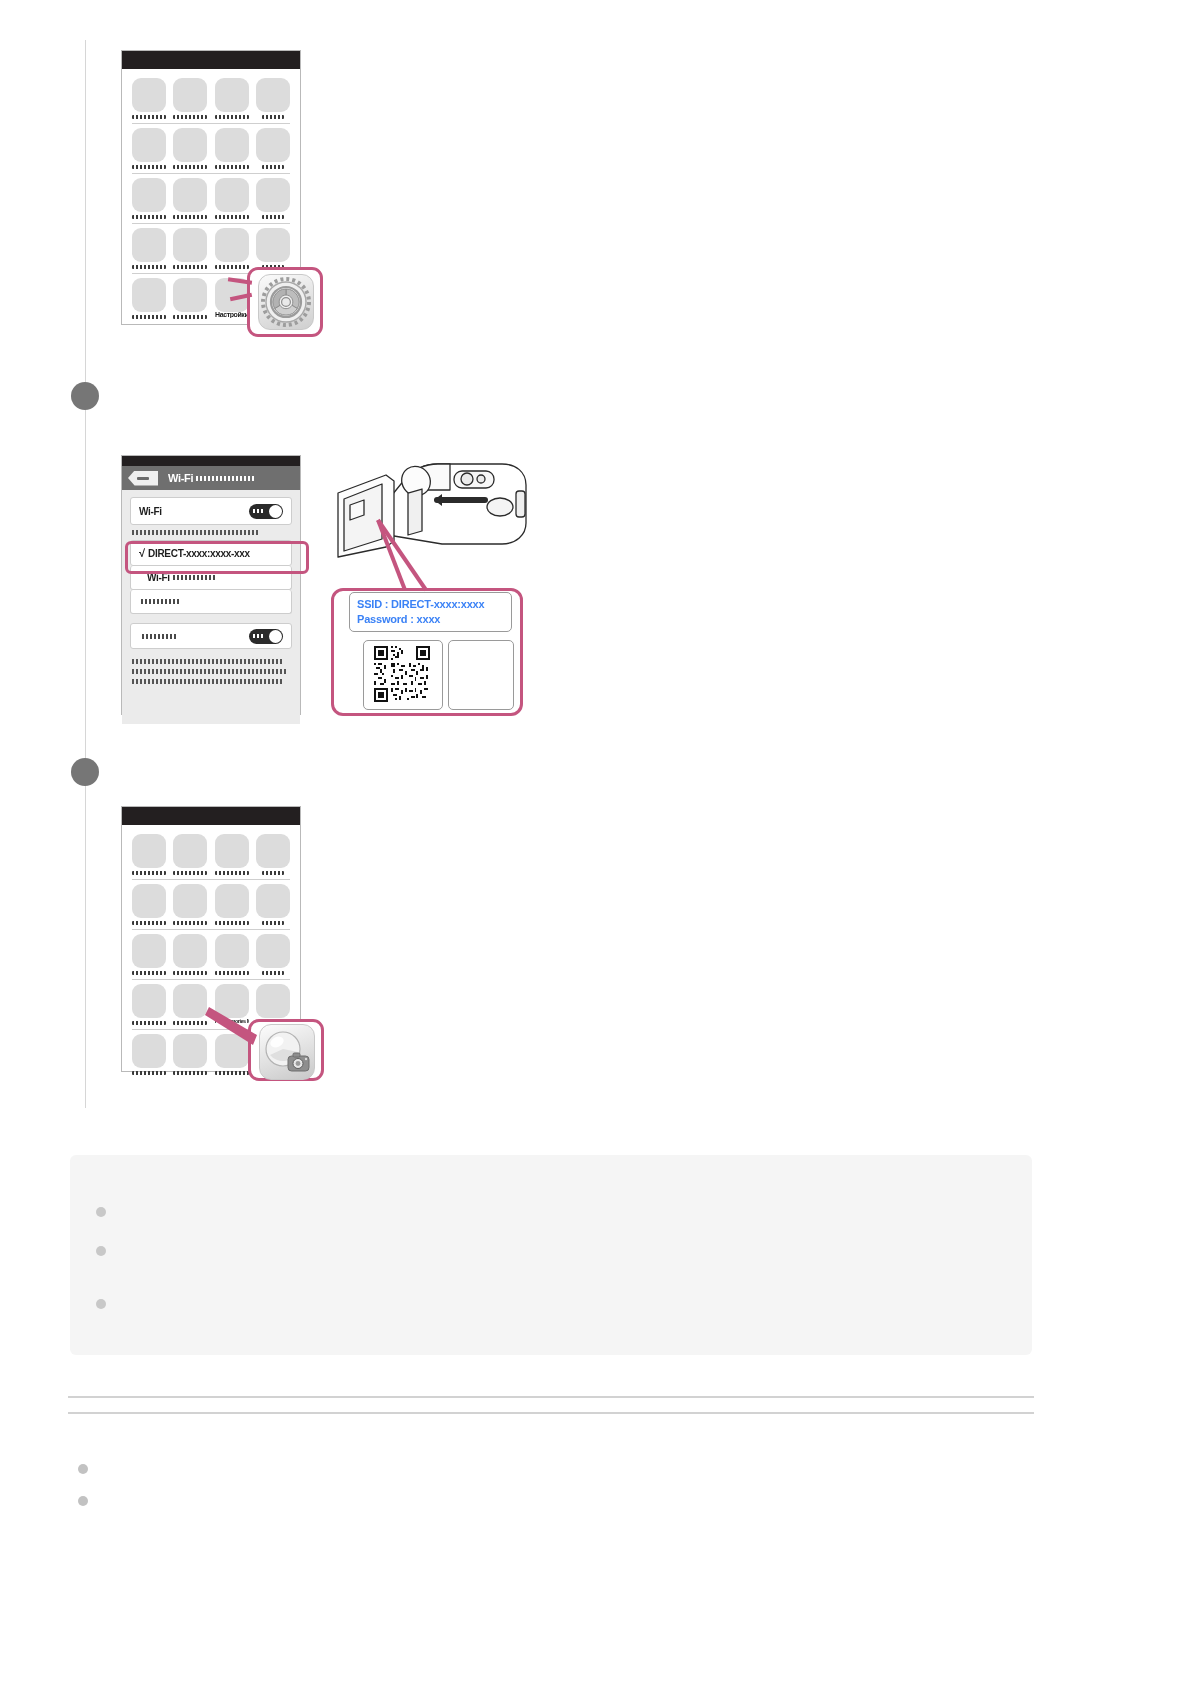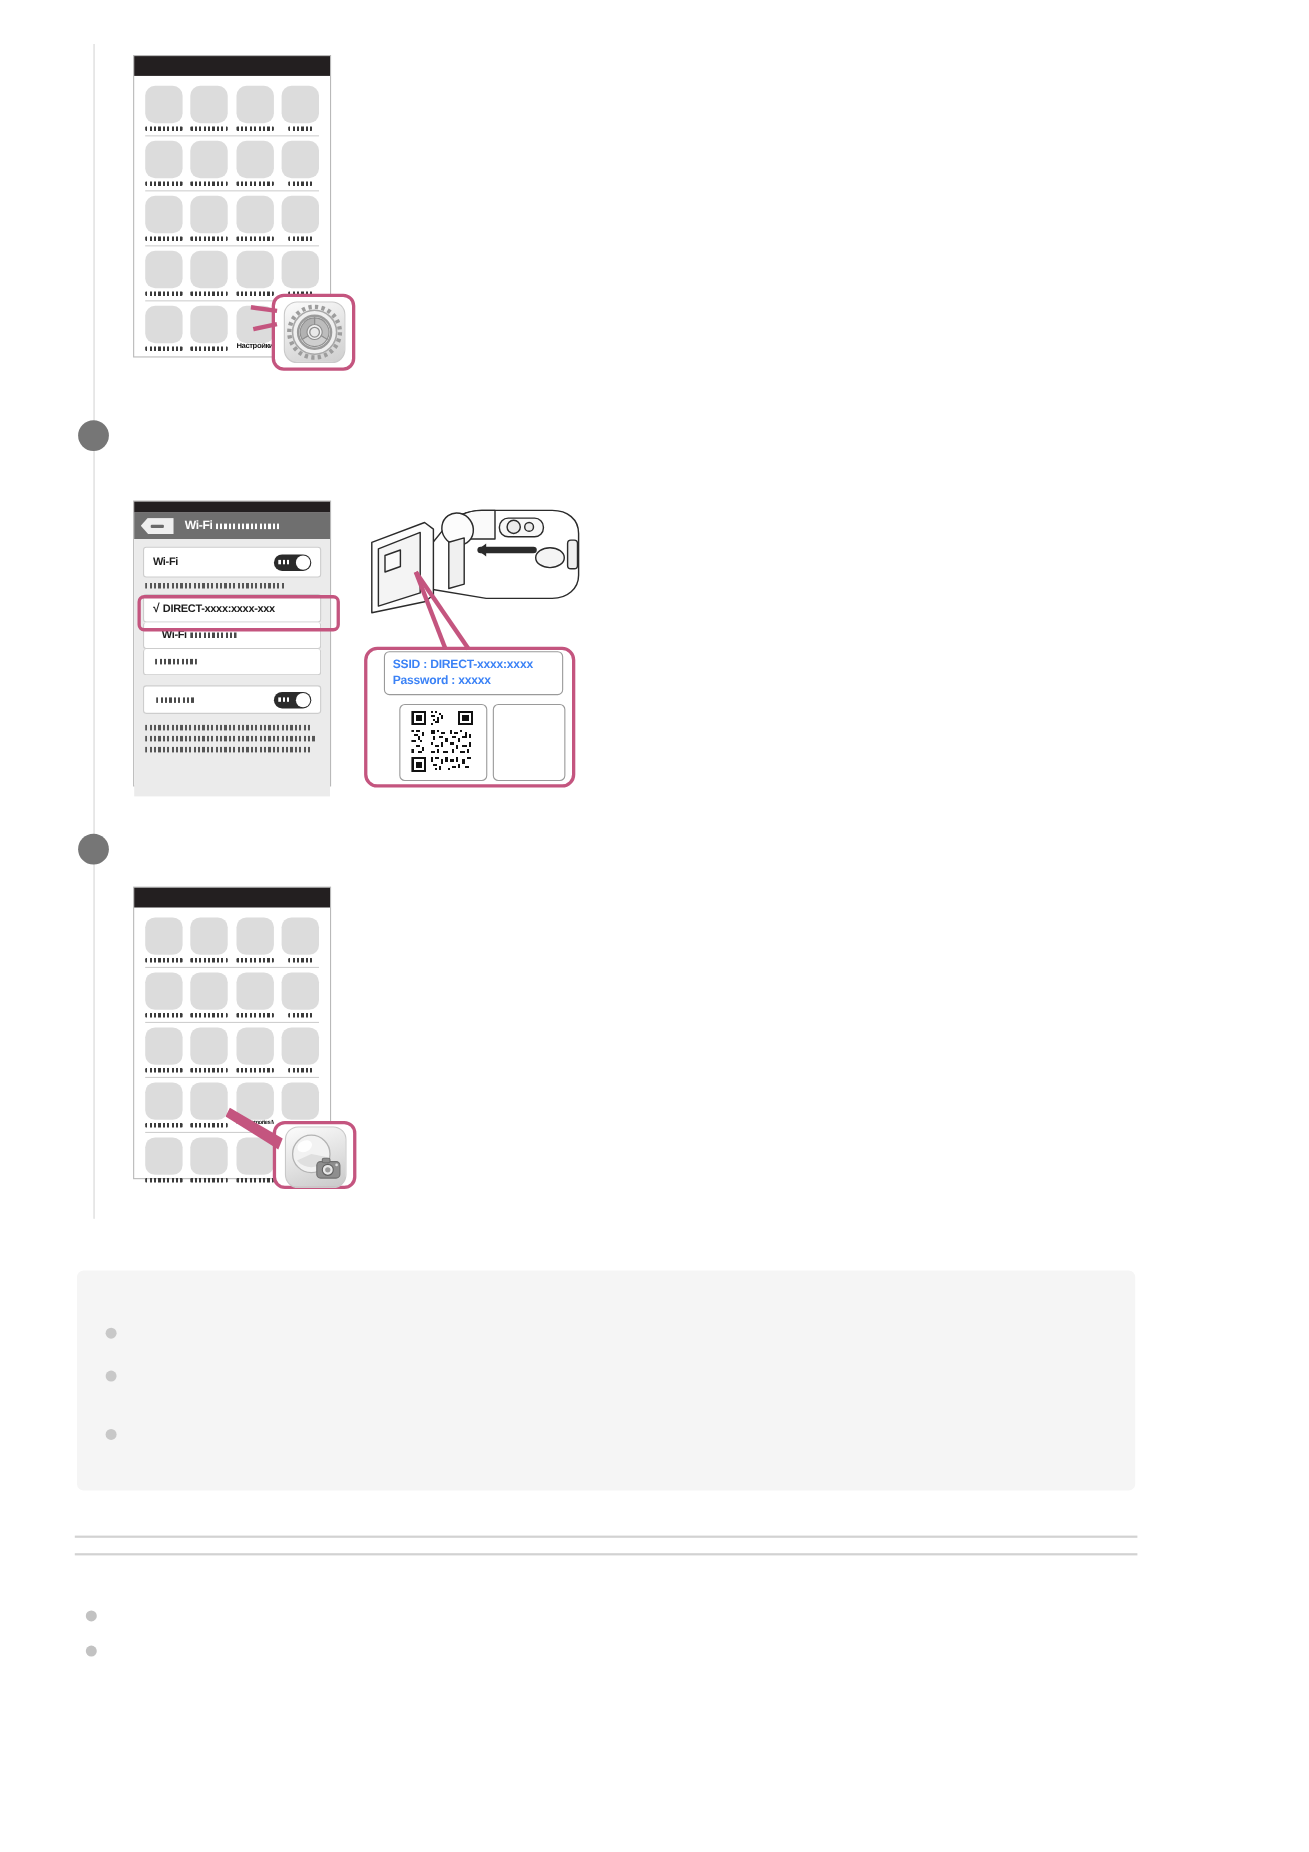--- a/index.html
+++ b/index.html
@@ -300,21 +300,21 @@
 
 <div class="cam-callout" style="left:331px;top:588px;width:192px;height:128px;"></div>
 
 <svg width="200" height="150" viewBox="0 0 200 150" style="position:absolute;left:330px;top:480px;">
   <path d="M48,40 L75,110" stroke="#c4557f" stroke-width="4" fill="none"></path>
   <path d="M48,40 L96,110" stroke="#c4557f" stroke-width="4" fill="none"></path>
 </svg>
 
 <div class="lbl-box" style="left:349px;top:592px;width:163px;height:40px;">
   <div class="row">SSID : DIRECT-xxxx:xxxx</div>
-  <div class="row">Password : xxxxx</div>
+  <div class="row">Password : xxxx</div>
 </div>
 
 <div class="qr-box" style="left:363px;top:640px;width:78px;height:68px;"></div>
 <div class="qr-box" style="left:448px;top:640px;width:64px;height:68px;"></div>
 
 <svg class="qr" width="56" height="56" viewBox="0 0 29 29" style="left:374px;top:646px;" shape-rendering="crispEdges">
   <rect width="29" height="29" fill="#fff"></rect>
   <g fill="#111">
     <path d="M0,0h7v7h-7z"></path>
       <path d="M1,1h5v5h-5z" fill="#fff"></path>

